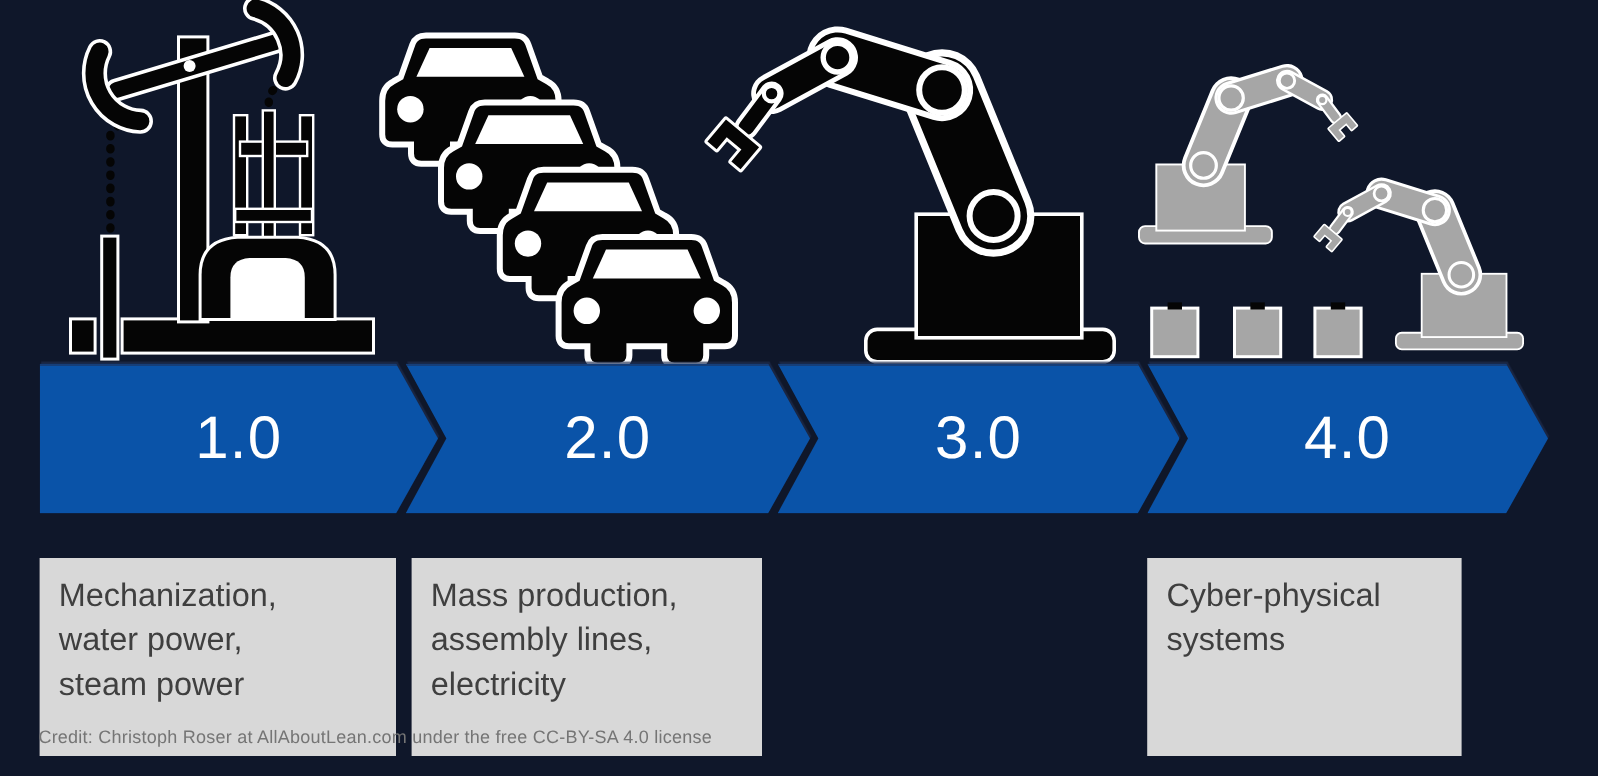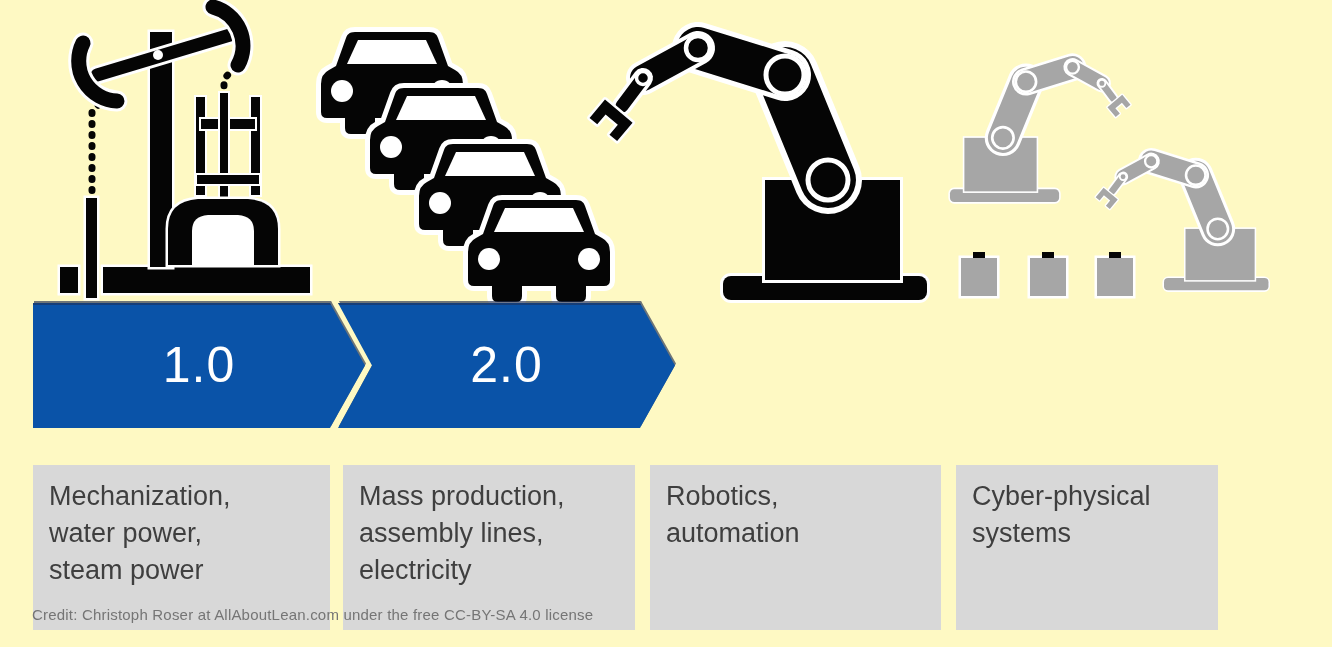--- a/index.html
+++ b/index.html
@@ -1,17 +1,17 @@
 <!DOCTYPE html>
 <html style="--band_blue: #0a53a8; --box_gray: #d8d8d8; --text_dark: #3f3f3f; --credit_gray: #757575; --icon_black: #050505; --icon_gray: #a6a6a6; --label_white: #ffffff;"><head>
 <meta charset="utf-8">
 <style>
   html,body{margin:0;padding:0;background:#ffffff;}
   body{width:1332px;height:647px;overflow:hidden;font-family:"Liberation Sans",sans-serif;position:relative;}
-  .figure{position:absolute;left:0;top:0;width:1332px;height:647px;background:#fef9c3;}
+  .figure{position:absolute;left:0;top:0;width:1332px;height:647px;background:#0f172a;}
 
   
   .icon{position:absolute;}
   .icon-black{color:var(--icon_black,#000);}
   .icon-gray{color:var(--icon_gray,#a6a6a6);}
 
   
   .band{position:absolute;left:0;top:303px;width:1332px;height:125px;}
   .chev-wrap{position:absolute;top:0;height:125px;filter:drop-shadow(1px -2px 0 rgba(32,46,80,0.65));}
   .chev{width:100%;height:100%;background:var(--band_blue,#0a53a8);
@@ -123,21 +123,30 @@
     <div class="chev-wrap" style="left:33px;width:332px">
       <div class="chev chev-first">
         <span class="chev-label">1.0</span>
       </div>
     </div>
     <div class="chev-wrap" style="left:338px;width:337px">
       <div class="chev chev-mid">
         <span class="chev-label">2.0</span>
       </div>
     </div>
+    <div class="chev-wrap" style="left:648px;width:335px">
+      <div class="chev chev-mid">
+        <span class="chev-label">3.0</span>
+      </div>
+    </div>
+    <div class="chev-wrap" style="left:956px;width:334px">
+      <div class="chev chev-mid">
+        <span class="chev-label">4.0</span>
+      </div>
+    </div>
   </div>
 
   <div class="desc" style="left:33px;width:297px">Mechanization,<br>water power,<br>steam power</div>
   <div class="desc" style="left:343px;width:292px">Mass production,<br>assembly lines,<br>electricity</div>
-  <div class="desc" style="left:650px;width:291px">Robotics,<br>automation</div>
   <div class="desc" style="left:956px;width:262px">Cyber-physical<br>systems</div>
 
   <div class="credit">Credit: Christoph Roser at AllAboutLean.com under the free CC-BY-SA 4.0 license</div>
 </div>
 
 </body></html>

